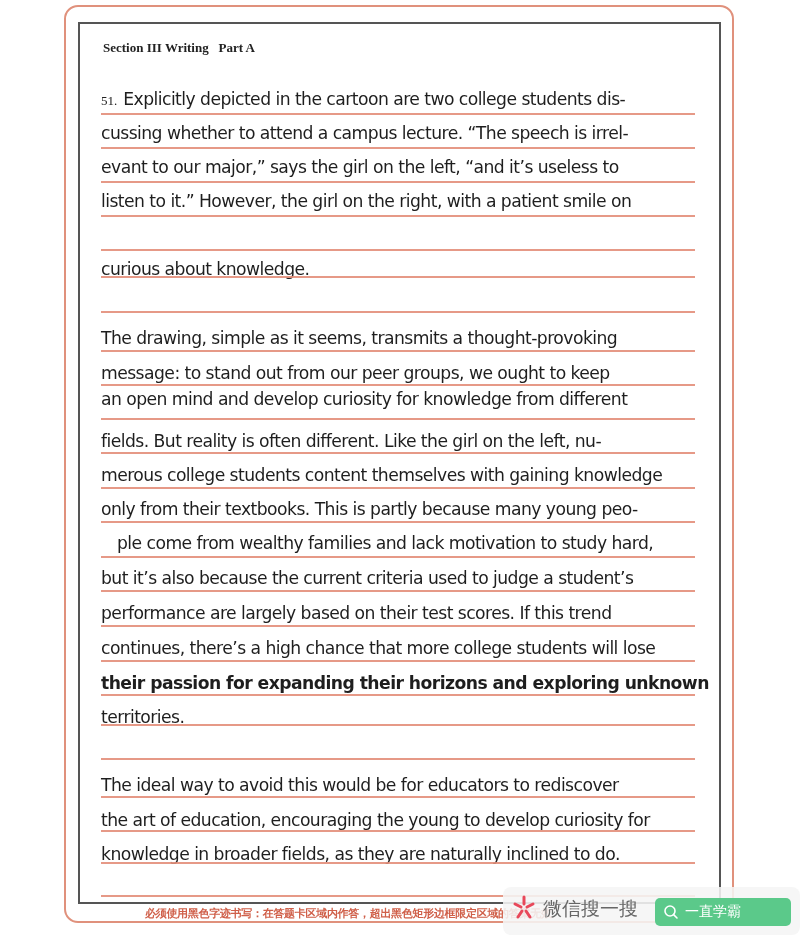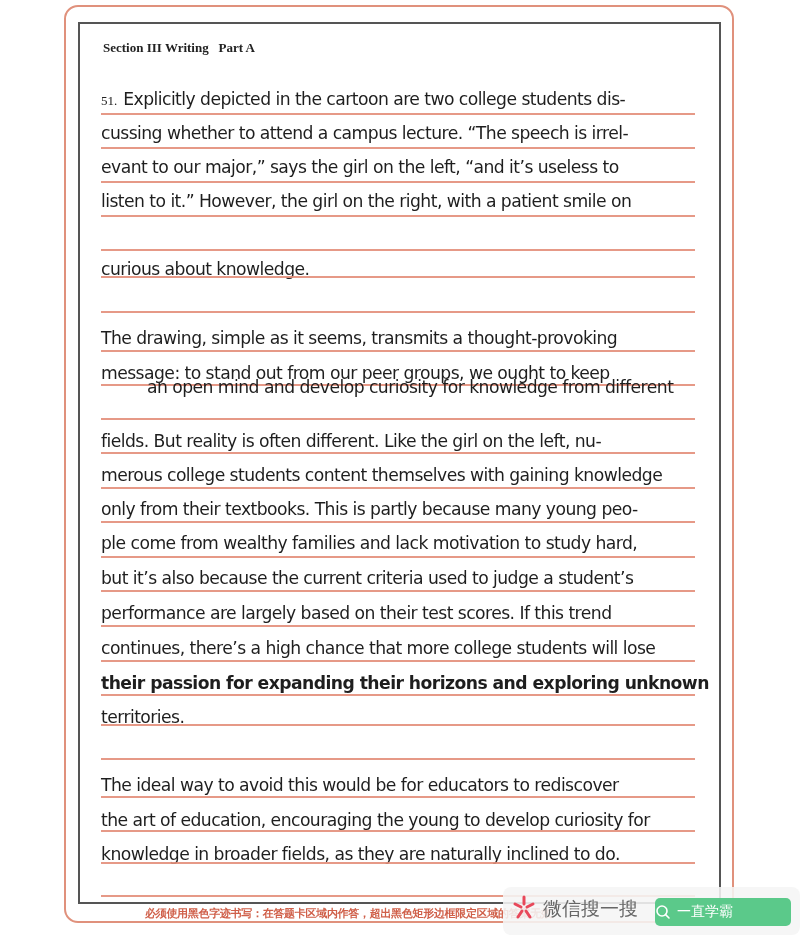--- a/index.html
+++ b/index.html
@@ -41,21 +41,21 @@
   }
   .wechat-logo {
     position:absolute; left:510px; top:893px; width:28px; height:28px;
   }
   .wechat-label {
     position:absolute; left:543px; top:896px; font-family:Liberation Mono, monospace;
     font-size:19px; color:#666; white-space:nowrap;
   }
   .search-pill {
     position:absolute; left:655px; top:898px; width:136px; height:28px;
-    background:#5bc98a; border-radius:5px; display:flex; align-items:center; box-sizing:border-box;
+    background:#5bc98a; border-radius:5px; display:flex; align-items:center; padding-left:8px; box-sizing:border-box;
   }
   .search-pill .label { color:#fff; font-family:"DejaVu Sans", sans-serif; font-size:14px; margin-left:6px; white-space:nowrap; }
 </style>
 </head>
 <body>
 
 <div class="outer-frame"></div>
 <div class="inner-frame"></div>
 
 <div class="section-header">Section III Writing   Part A</div>
@@ -80,33 +80,33 @@
   <div class="ruled-line" style="top:276px;"></div>
 
   <div class="ruled-line" style="top:311px;"></div>
 
   <div class="text-line" style="top:323px;">The drawing, simple as it seems, transmits a thought-provoking</div>
   <div class="ruled-line" style="top:350px;"></div>
 
   <div class="text-line" style="top:358px;">message: to stand out from our peer groups, we ought to keep</div>
   <div class="ruled-line" style="top:384px;"></div>
 
-  <div class="text-line" style="top:372px;margin-left:46px;">an open mind and develop curiosity for knowledge from different</div>
+  <div class="text-line" style="top:384px;">an open mind and develop curiosity for knowledge from different</div>
   <div class="ruled-line" style="top:418px;"></div>
 
   <div class="text-line" style="top:426px;">fields. But reality is often different. Like the girl on the left, nu-</div>
   <div class="ruled-line" style="top:452px;"></div>
 
   <div class="text-line" style="top:460px;">merous college students content themselves with gaining knowledge</div>
   <div class="ruled-line" style="top:487px;"></div>
 
   <div class="text-line" style="top:494px;">only from their textbooks. This is partly because many young peo-</div>
   <div class="ruled-line" style="top:521px;"></div>
 
-  <div class="text-line" style="top:528px;">ple come from wealthy families and lack motivation to study hard,</div>
+  <div class="text-line" style="top:528px;margin-left:16px;">ple come from wealthy families and lack motivation to study hard,</div>
   <div class="ruled-line" style="top:556px;"></div>
 
   <div class="text-line" style="top:563px;">but it’s also because the current criteria used to judge a student’s</div>
   <div class="ruled-line" style="top:590px;"></div>
 
   <div class="text-line" style="top:598px;">performance are largely based on their test scores. If this trend</div>
   <div class="ruled-line" style="top:625px;"></div>
 
   <div class="text-line" style="top:633px;">continues, there’s a high chance that more college students will lose</div>
   <div class="ruled-line" style="top:660px;"></div>

